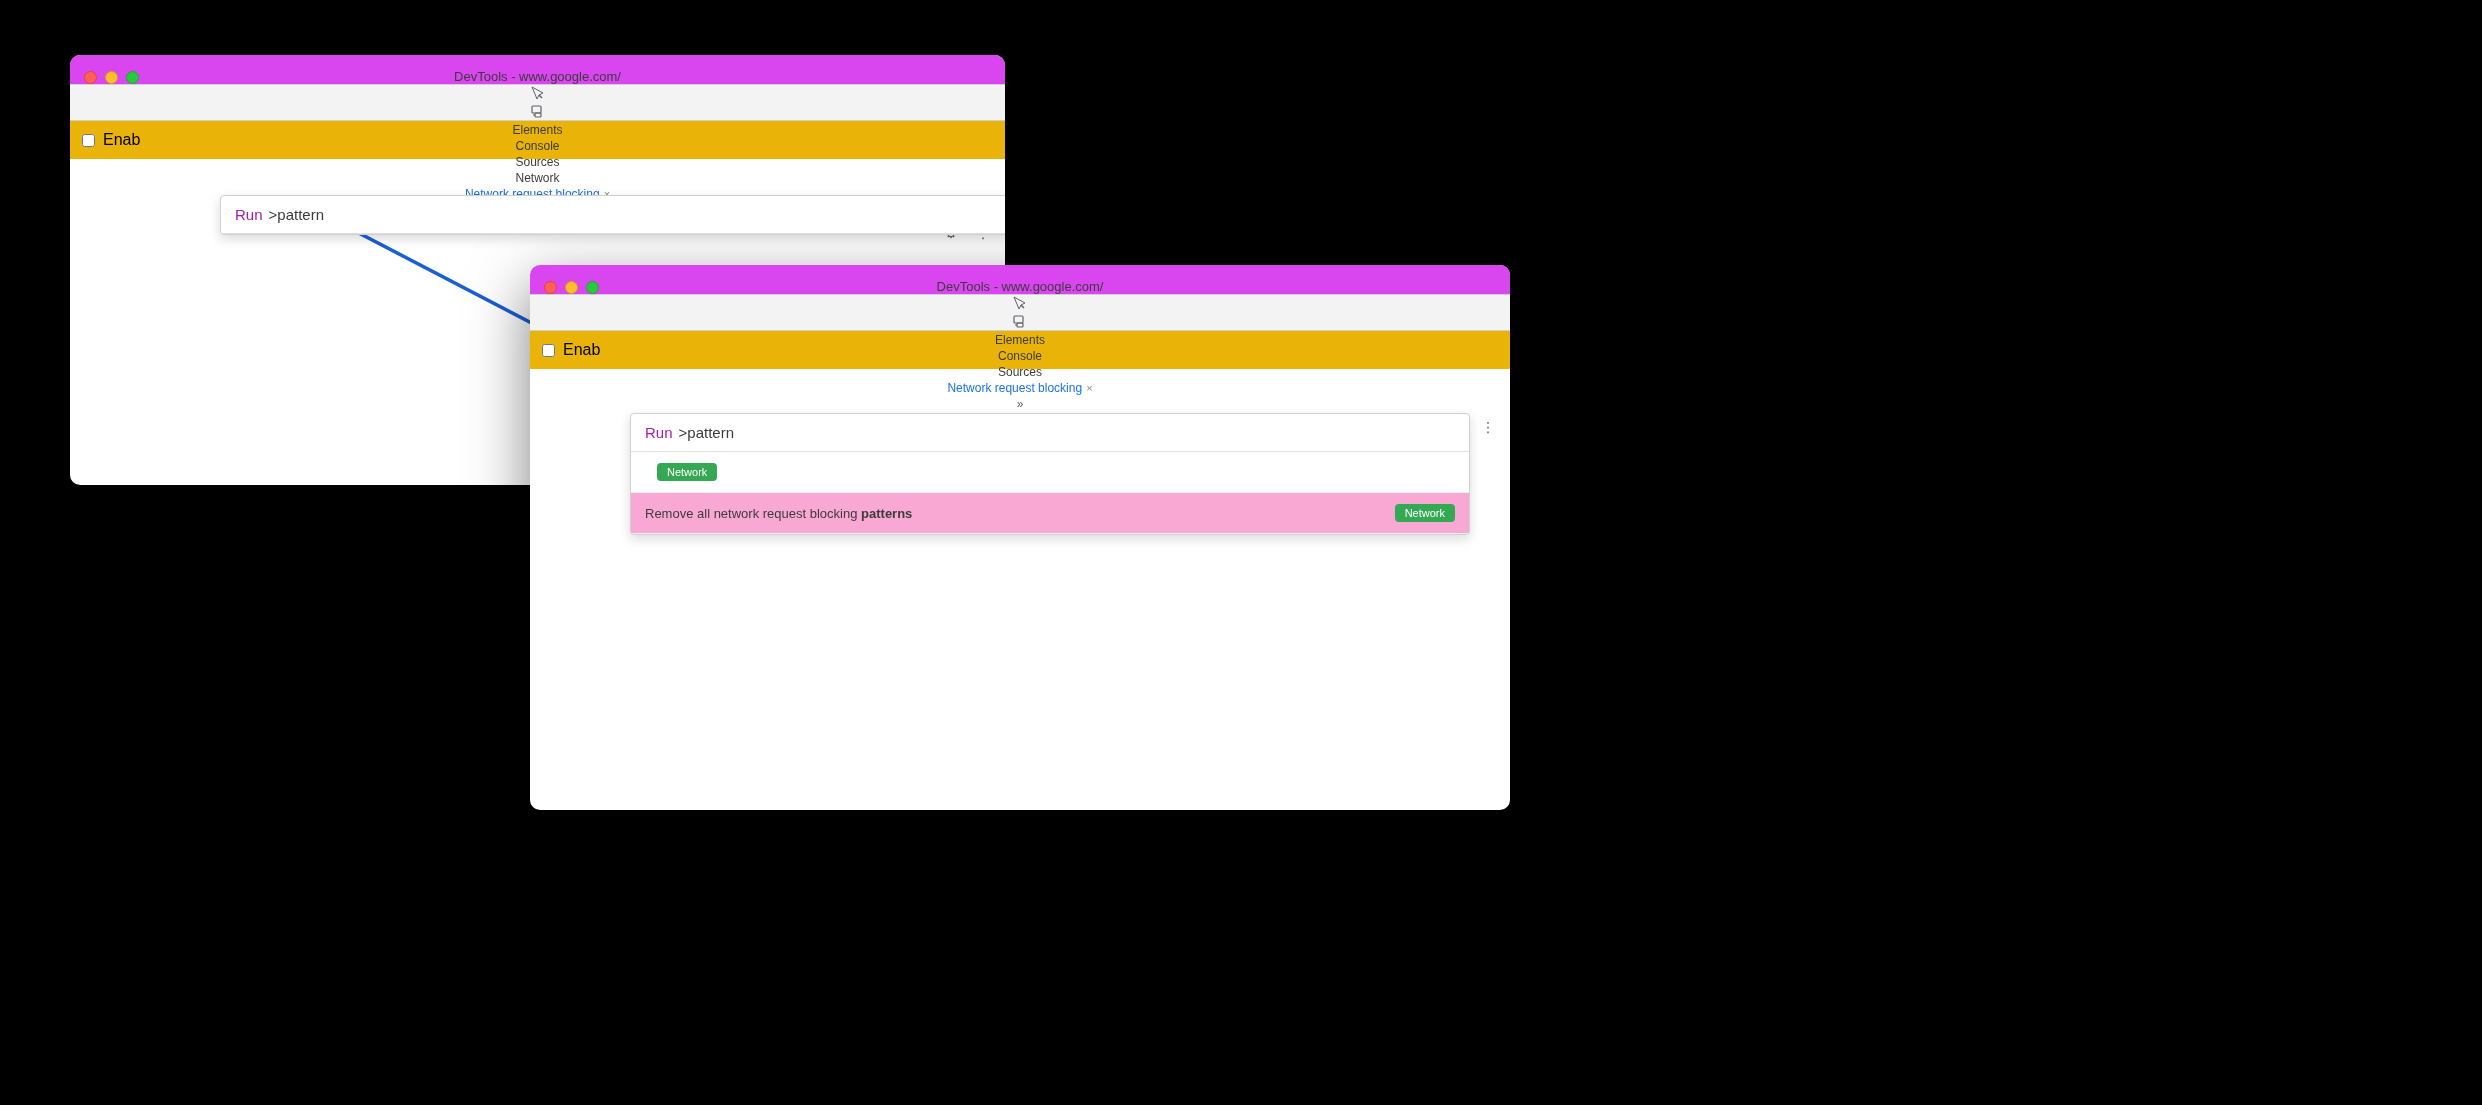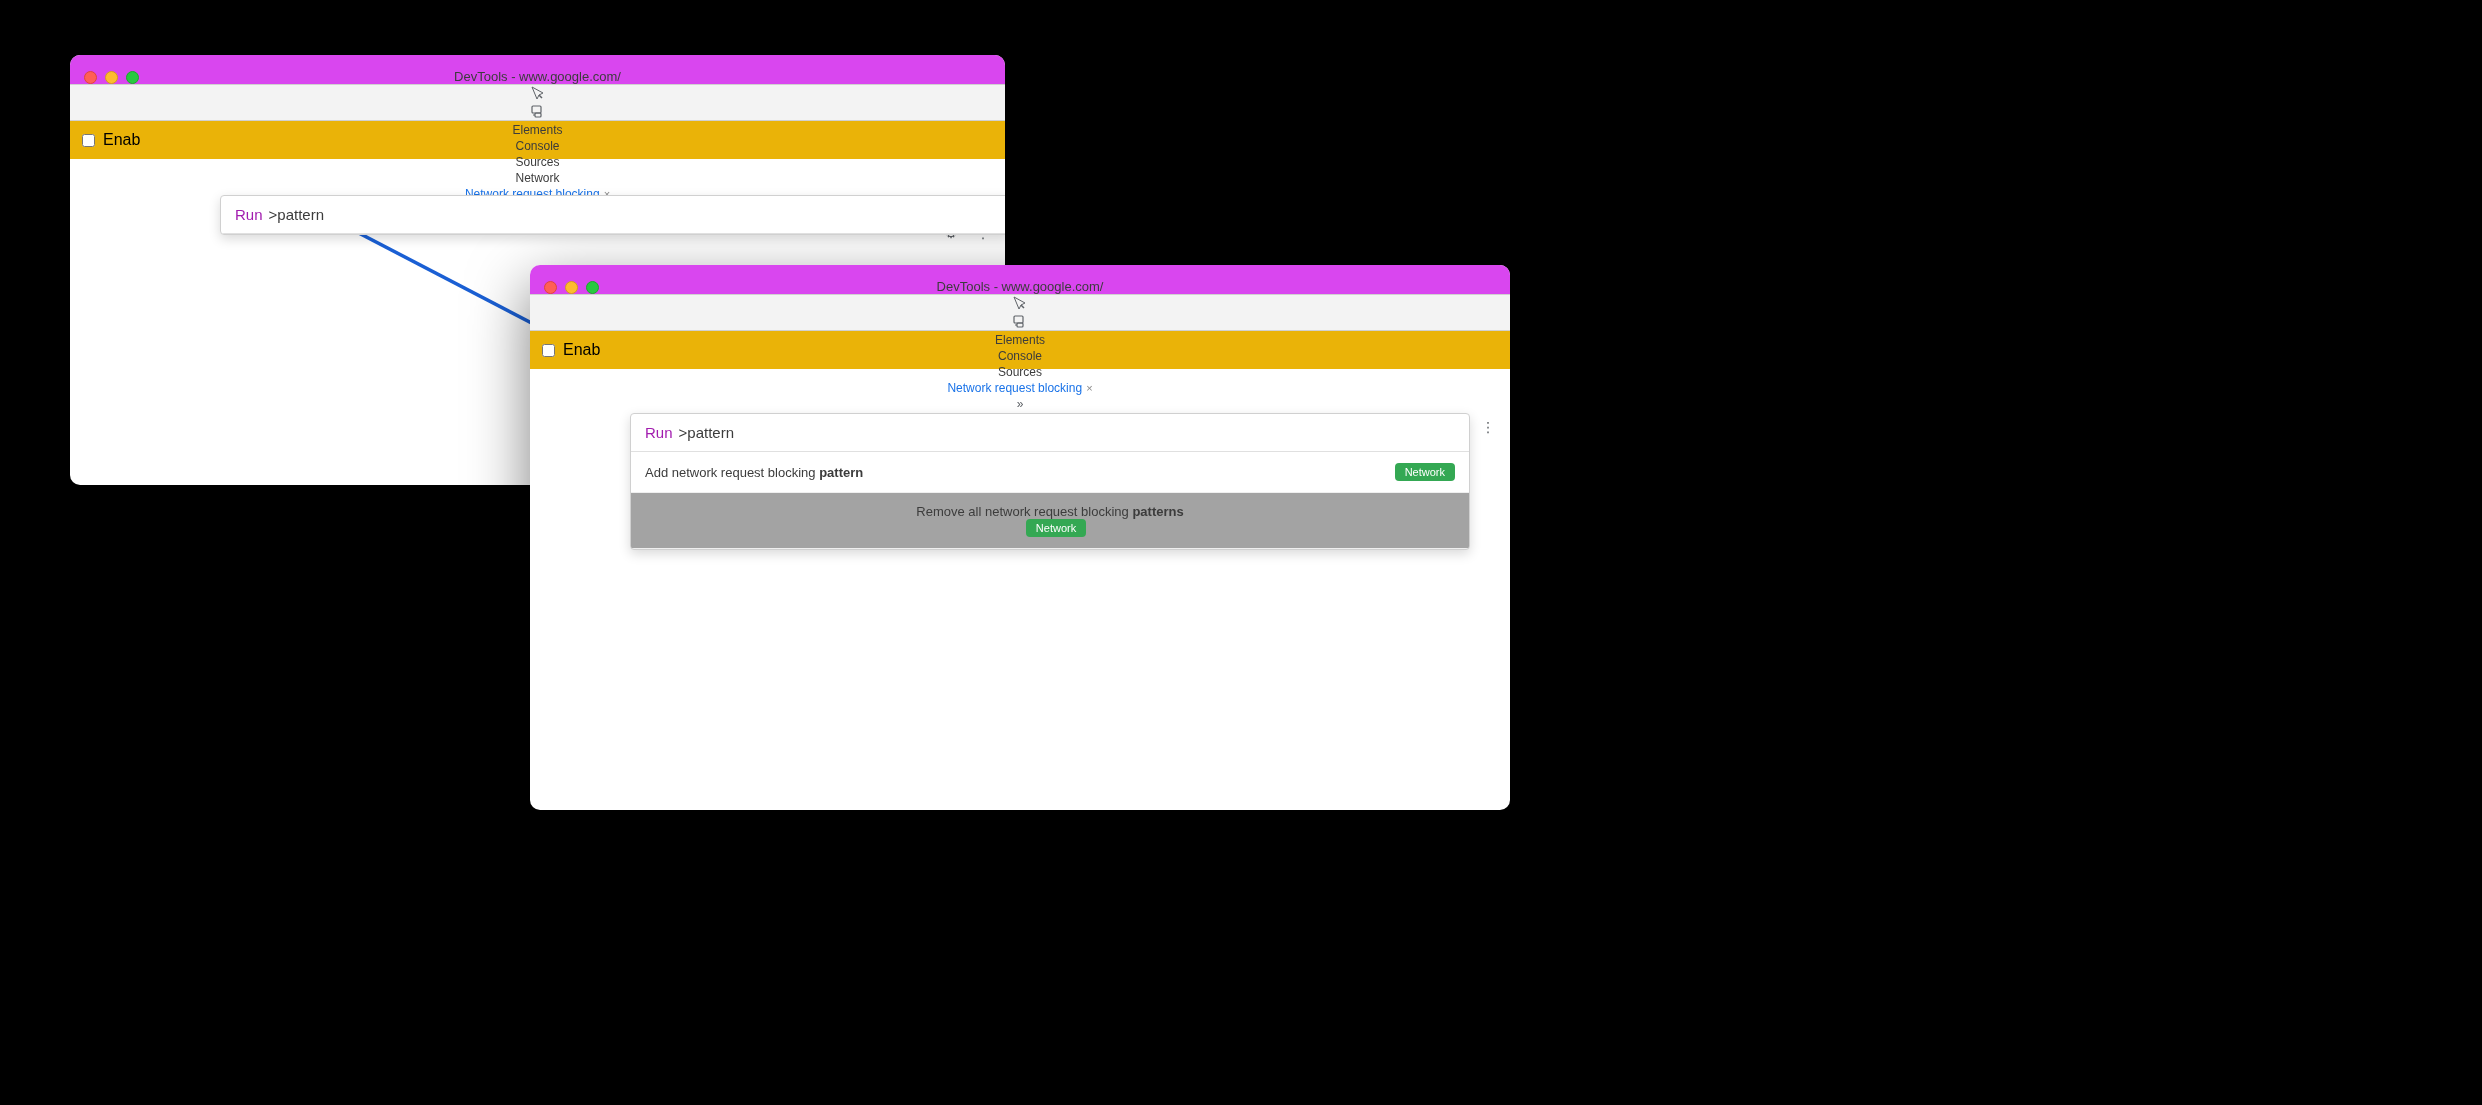--- a/index.html
+++ b/index.html
@@ -231,22 +231,21 @@
       font-size: 13px;
       color: #3c3c3c;
       display: flex;
       align-items: center;
       justify-content: space-between;
       border-bottom: 1px solid #efefef;
       cursor: pointer;
     }
 
     .command-item-selected {
-      background: #a3a3a3;
-      flex-direction: column;
+      background: #f9a8d4;
     }
 
     .command-item-text {
       flex: 1;
     }
 
     .command-item-text b {
       font-weight: 700;
     }
 
@@ -405,23 +404,20 @@
     <span>Enab</span>
   </div>
 
   <div class="command-palette-2" style="left: 100px; top: 148px; width: 840px;">
     <div class="command-input-row-2">
       <span class="run-label">Run</span>
       <span class="pattern-text">&gt;pattern</span>
     </div>
 
     <div class="command-item">
-      <span class="command-item-text">
-        <span>Add network request blocking </span><b>pattern</b><span></span>
-      </span>
       <span class="network-badge">Network</span>
     </div>
 
     <div class="command-item command-item-selected">
       <span class="command-item-text">
         <span>Remove all network request blocking </span><b>patterns</b><span></span>
       </span>
       <span class="network-badge">Network</span>
     </div>
   </div>

